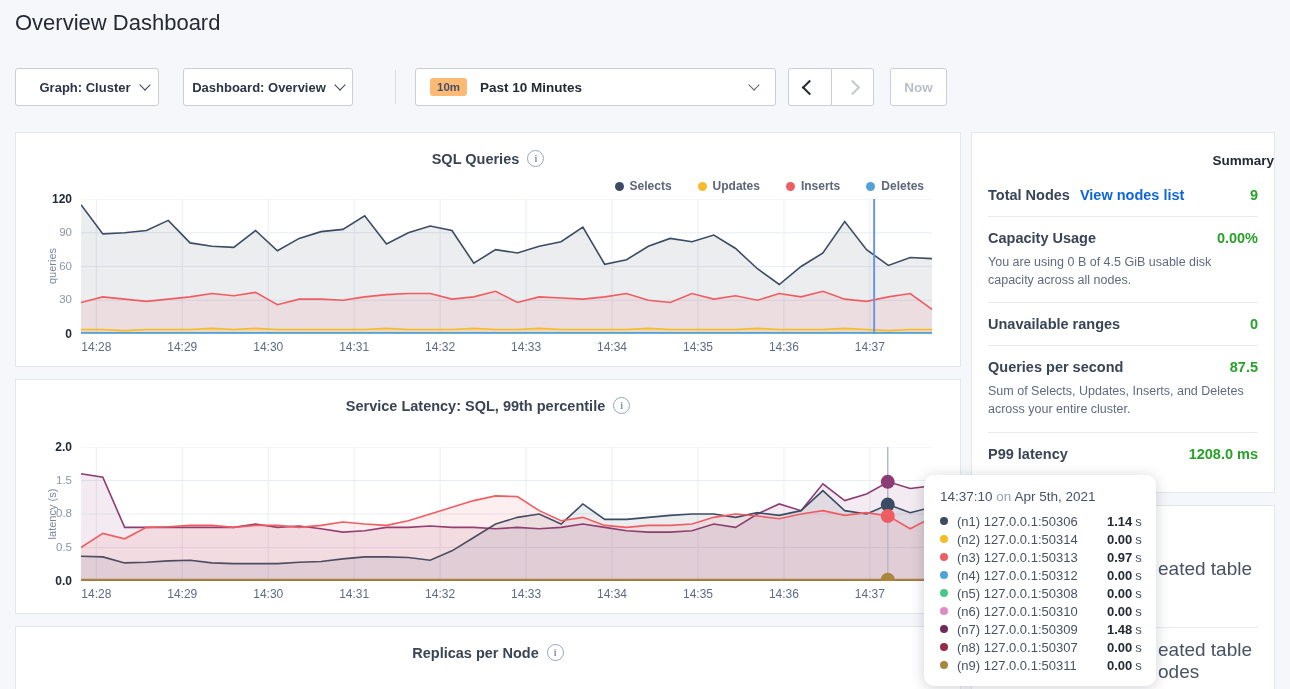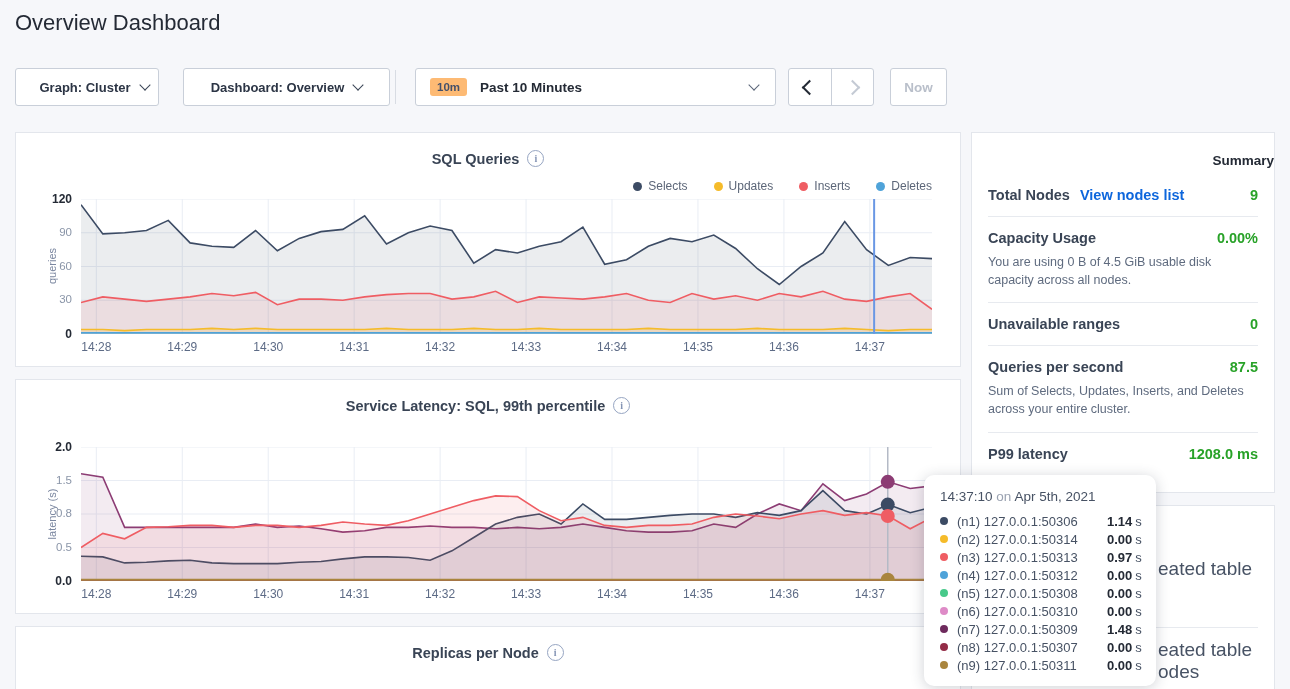--- a/index.html
+++ b/index.html
@@ -34,21 +34,21 @@
   .card-lat{left:15px;top:379px;width:946px;height:235px;}
   .card-rep{left:15px;top:626px;width:946px;height:120px;}
   .card-summary{left:971px;top:132px;width:304px;height:361px;}
   .card-events{left:971px;top:505px;width:304px;height:240px;}
 
   .chart-title{display:flex;justify-content:center;align-items:center;gap:8px;margin-top:17px;
                font-size:14.5px;font-weight:700;color:#394455;}
   .info-icon{display:inline-flex;align-items:center;justify-content:center;width:15px;height:15px;
              border:1px solid #96a5c2;border-radius:50%;color:#8494b4;font-size:10px;font-weight:700;
              font-family:"Liberation Serif",serif;}
-  .legend{position:absolute;right:28px;top:46px;display:flex;gap:26px;}
+  .legend{position:absolute;right:36px;top:46px;display:flex;gap:26px;font-weight:bold;}
   .lg-item{display:flex;align-items:center;gap:6px;cursor:pointer;}
   .lg-dot{width:9px;height:9px;border-radius:50%;}
   .lg-item span:last-child{font-size:12px;color:#5c6678;}
 
   .plot{position:absolute;left:65px;right:28px;height:135px;}
   .plot-sql{top:66px;}
   .plot-lat{top:67px;height:134px;}
   .axis-unit{position:absolute;font-size:11px;color:#7b87a0;transform:translate(-50%,-50%) rotate(-90deg);
              white-space:nowrap;}
   .ytick{position:absolute;left:0;text-align:right;font-size:11.5px;color:#8a95a8;}
@@ -87,21 +87,21 @@
 <body>
 
 <div class="page">
 
   <h1 class="title">Overview Dashboard</h1>
 
   <div class="btn" style="left:15px;width:144px;padding-left:14px;">
     <span class="dd-label">Graph: Cluster</span>
     <span class="chev-down"></span>
   </div>
-  <div class="btn" style="left:183px;width:207px;">
+  <div class="btn" style="left:183px;width:170px;">
     <span class="dd-label">Dashboard: Overview</span>
     <span class="chev-down"></span>
   </div>
   <div class="vdivider"></div>
   <div class="btn timepicker">
     <span class="range-badge">10m</span>
     <span class="range-label">Past 10 Minutes</span>
     <span class="chev-down"></span>
   </div>
   <div class="btn pn-group">

